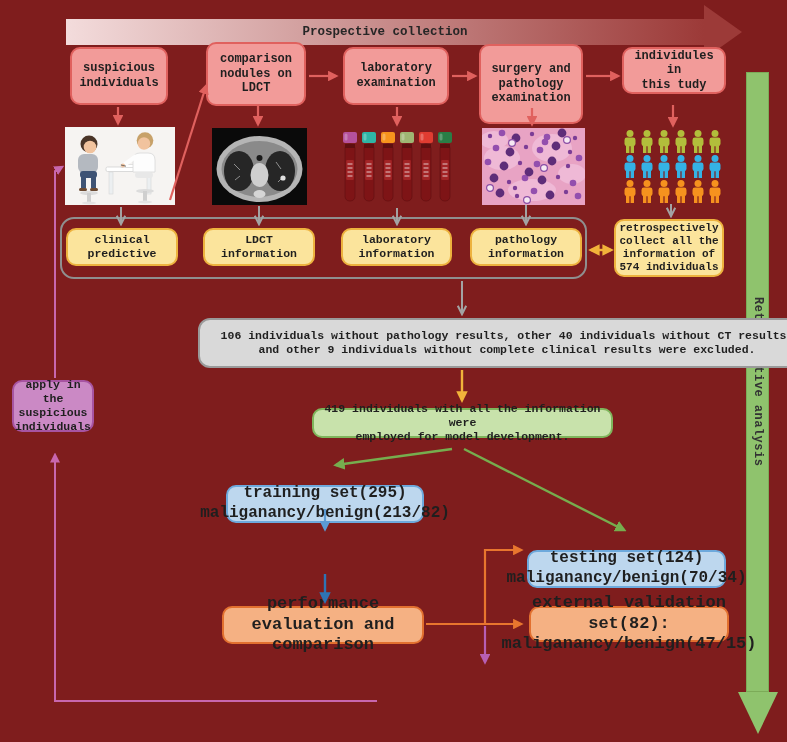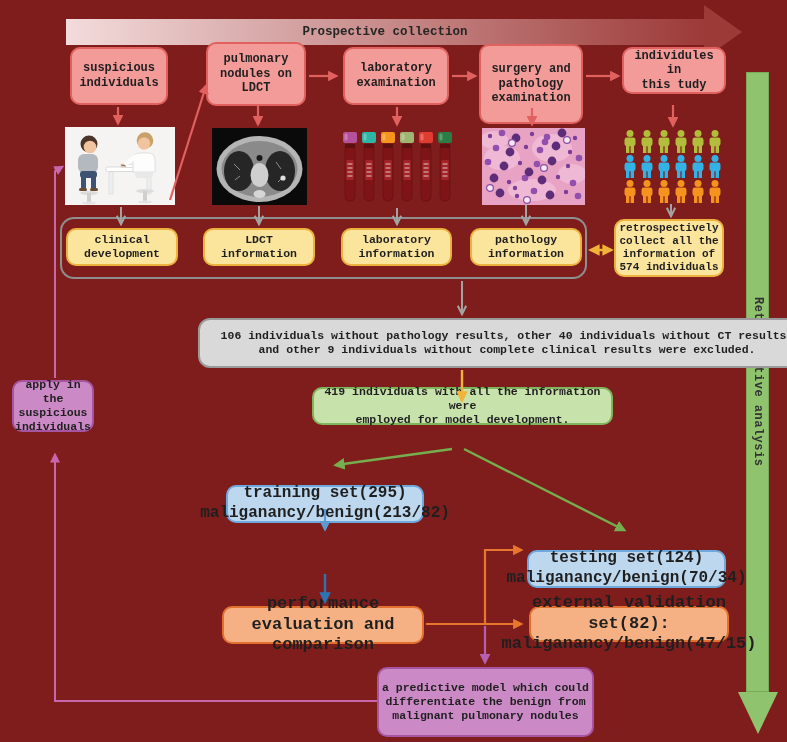--- a/index.html
+++ b/index.html
@@ -68,21 +68,21 @@
   </div>
   <div id="banner-head"></div>
 
   <div id="retro-body">
     <span id="retro-label">Retrospective analysis</span>
   </div>
   <div id="retro-head"></div>
 
   <div class="box red" style="left:70px;top:47px;width:98px;height:58px;">suspicious
 individuals</div>
-  <div class="box red" style="left:206px;top:42px;width:100px;height:64px;">pulmonary
+  <div class="box red" style="left:206px;top:42px;width:100px;height:64px;">comparison
 nodules on
 LDCT</div>
   <div class="box red" style="left:343px;top:47px;width:106px;height:58px;">laboratory
 examination</div>
   <div class="box red" style="left:479px;top:44px;width:104px;height:80px;">surgery and
 pathology
 examination</div>
   <div class="box red" style="left:622px;top:47px;width:104px;height:47px;">individules in
 this tudy</div>
 
@@ -332,54 +332,51 @@
           <circle cx="7" cy="3.6" r="3.5"></circle>
           <rect x="1.5" y="7.6" width="11" height="8.6" rx="2.4"></rect>
           <rect x="3" y="16" width="3.4" height="7"></rect>
           <rect x="7.6" y="16" width="3.4" height="7"></rect>
         </g>
       </svg>
   </div>
 
   <div class="grayc" style="left:60px;top:217px;width:527px;height:62px;"></div>
   <div class="box yellow" style="left:66px;top:228px;width:112px;height:38px;">clinical
-development</div>
+predictive</div>
   <div class="box yellow" style="left:203px;top:228px;width:112px;height:38px;">LDCT
 information</div>
   <div class="box yellow" style="left:341px;top:228px;width:111px;height:38px;">laboratory
 information</div>
   <div class="box yellow" style="left:470px;top:228px;width:112px;height:38px;">pathology
 information</div>
 
   <div class="box yellow collect" style="left:614px;top:219px;width:110px;height:58px;">retrospectively
 collect all the
 information of
 574 individuals</div>
 
   <div class="box grayb" style="left:198px;top:318px;width:618px;height:50px;">106  individuals without pathology results, other 40 individuals without CT results,
 and other 9 individuals without complete clinical results were excluded.</div>
 
-  <div class="box green" style="left:312px;top:387px;width:301px;height:38px;">419 individuals with all the information were
+  <div class="box green" style="left:312px;top:408px;width:301px;height:30px;">419 individuals with all the information were
 employed for model development.</div>
 
   <div class="box blue" style="left:226px;top:469px;width:198px;height:38px;">training set(295)
 maliganancy/benign(213/82)</div>
   <div class="box orangeb" style="left:222px;top:606px;width:202px;height:38px;">performance evaluation and
 comparison</div>
   <div class="box blue" style="left:527px;top:534px;width:199px;height:38px;">testing set(124)
 maliganancy/benign(70/34)</div>
   <div class="box orangeb" style="left:529px;top:606px;width:200px;height:36px;">external validation set(82):
 maliganancy/benign(47/15)</div>
 
   <div class="box purpleb" style="left:12px;top:380px;width:82px;height:52px;">apply in the
 suspicious
 individuals</div>
-  <div class="box purpleb" style="left:377px;top:667px;width:217px;height:70px;">a predictive model which could
-differentiate the benign from
-malignant pulmonary nodules</div>
 
   <svg id="arrows" width="787" height="742">
     <defs>
       <marker id="mRed" viewBox="0 0 10 10" refX="7.5" refY="5" markerWidth="4.8" markerHeight="4.8" orient="auto-start-reverse">
           <path class="mk-red" d="M0,0 L10,5 L0,10 Z"></path>
         </marker>
       <marker id="mYellow" viewBox="0 0 10 10" refX="7.5" refY="5" markerWidth="4.8" markerHeight="4.8" orient="auto-start-reverse">
           <path class="mk-yellow" d="M0,0 L10,5 L0,10 Z"></path>
         </marker>
       <marker id="mGreen" viewBox="0 0 10 10" refX="7.5" refY="5" markerWidth="4.8" markerHeight="4.8" orient="auto-start-reverse">

